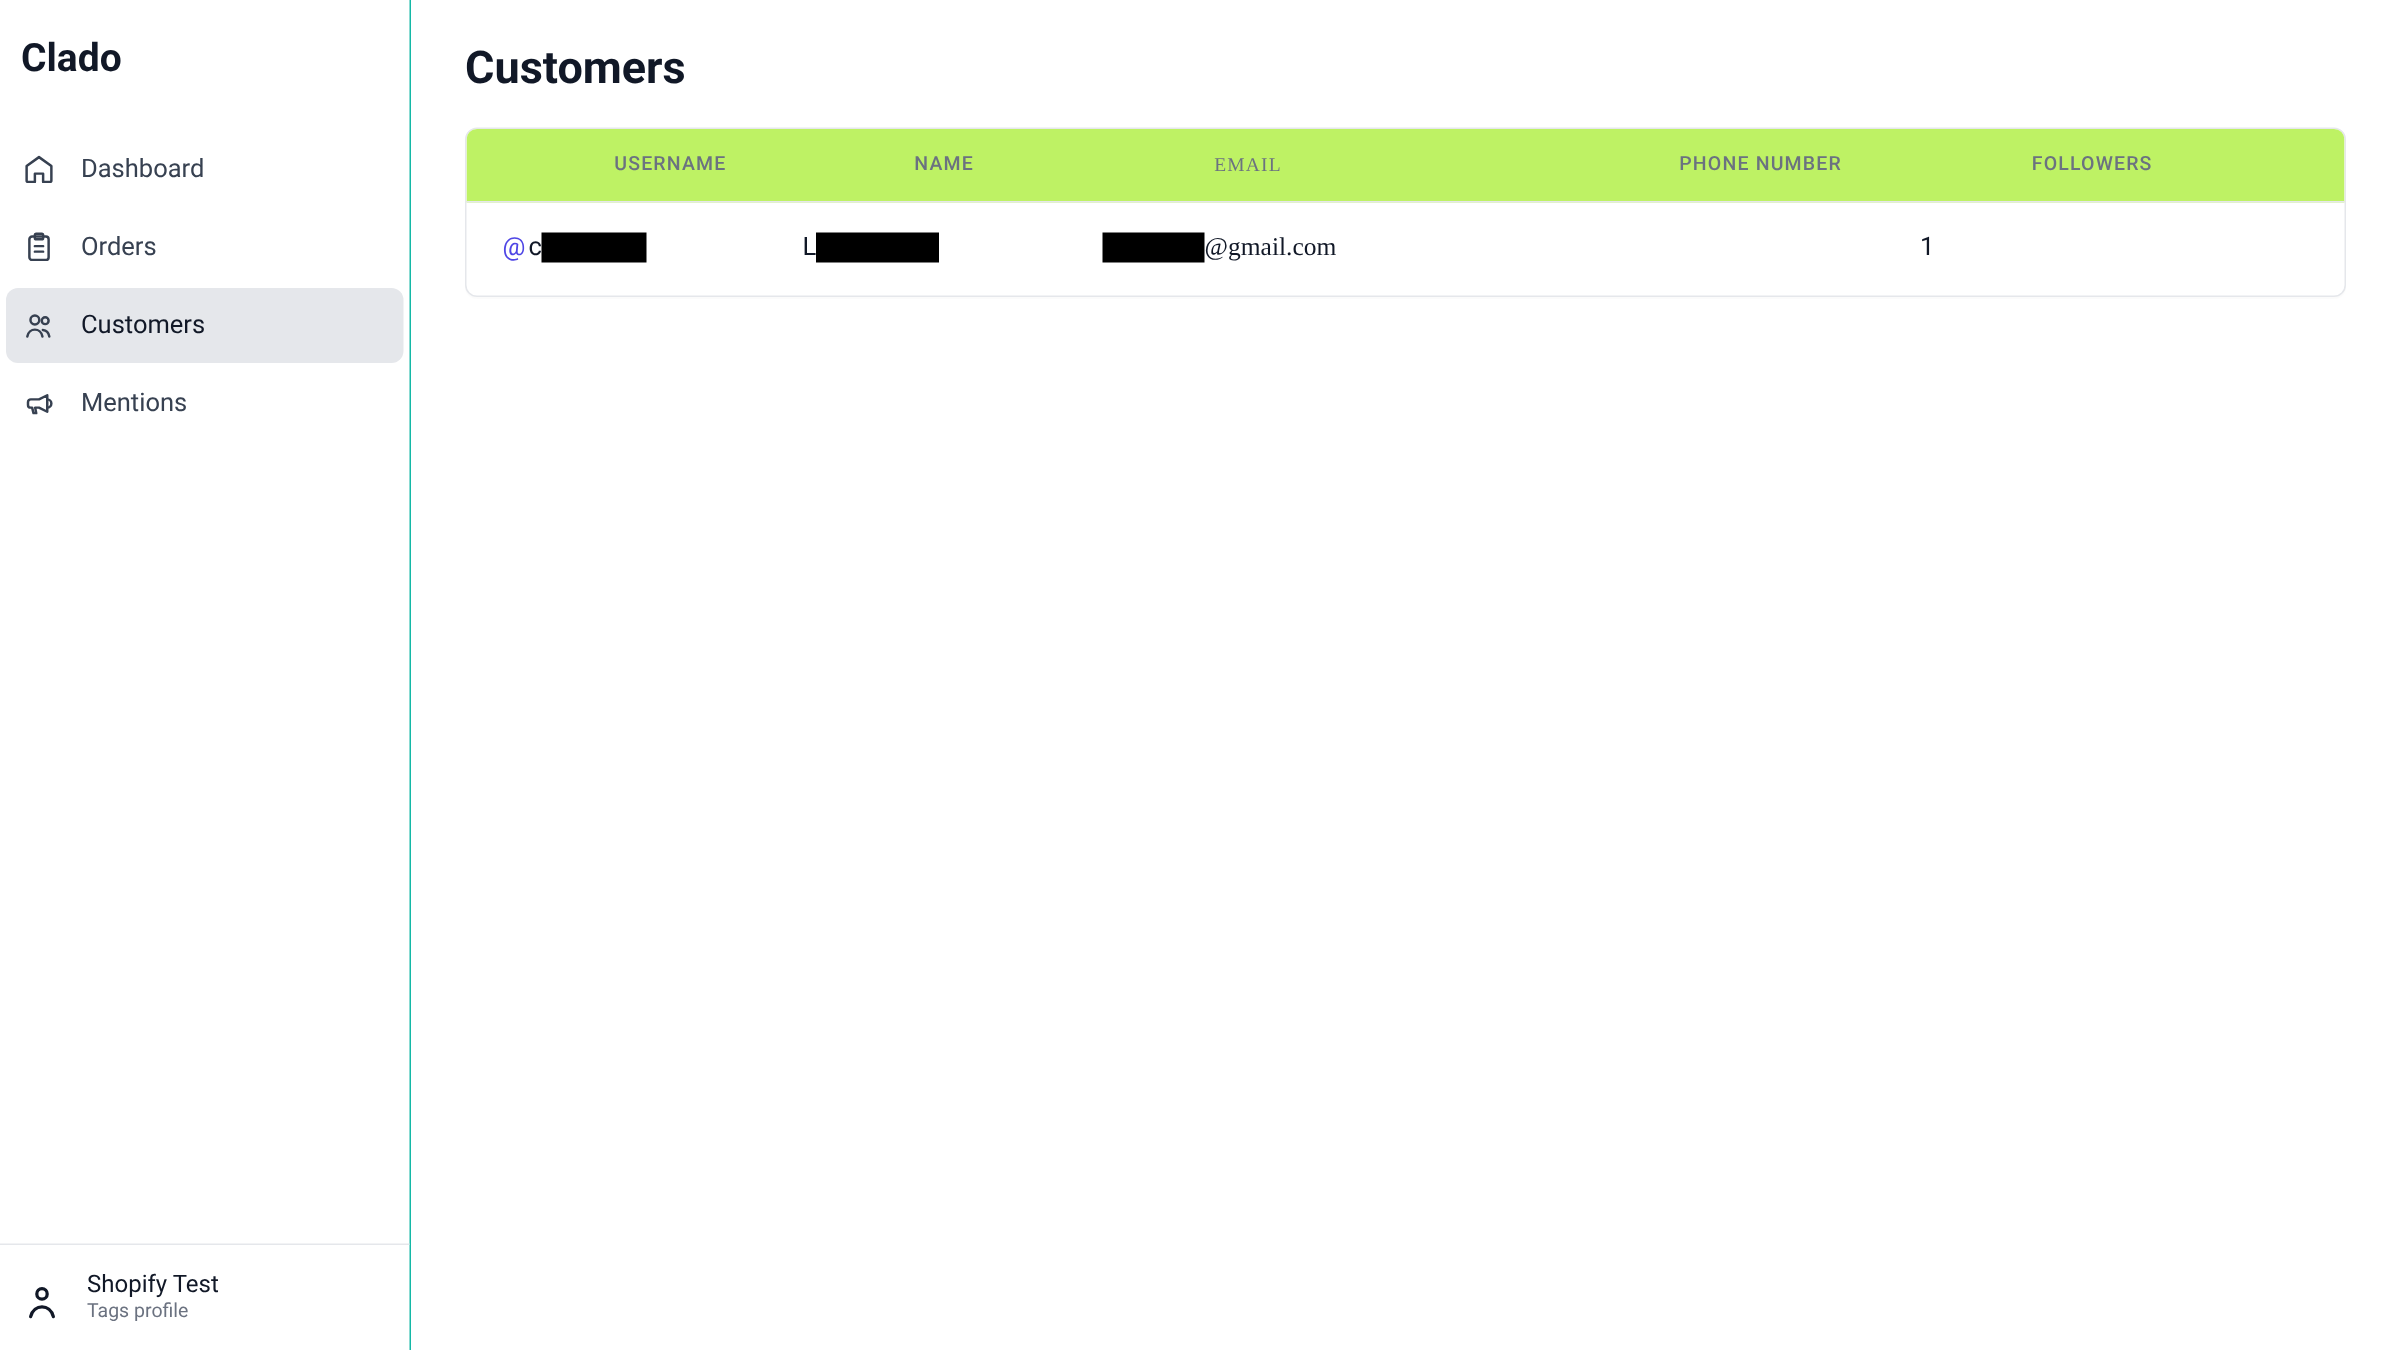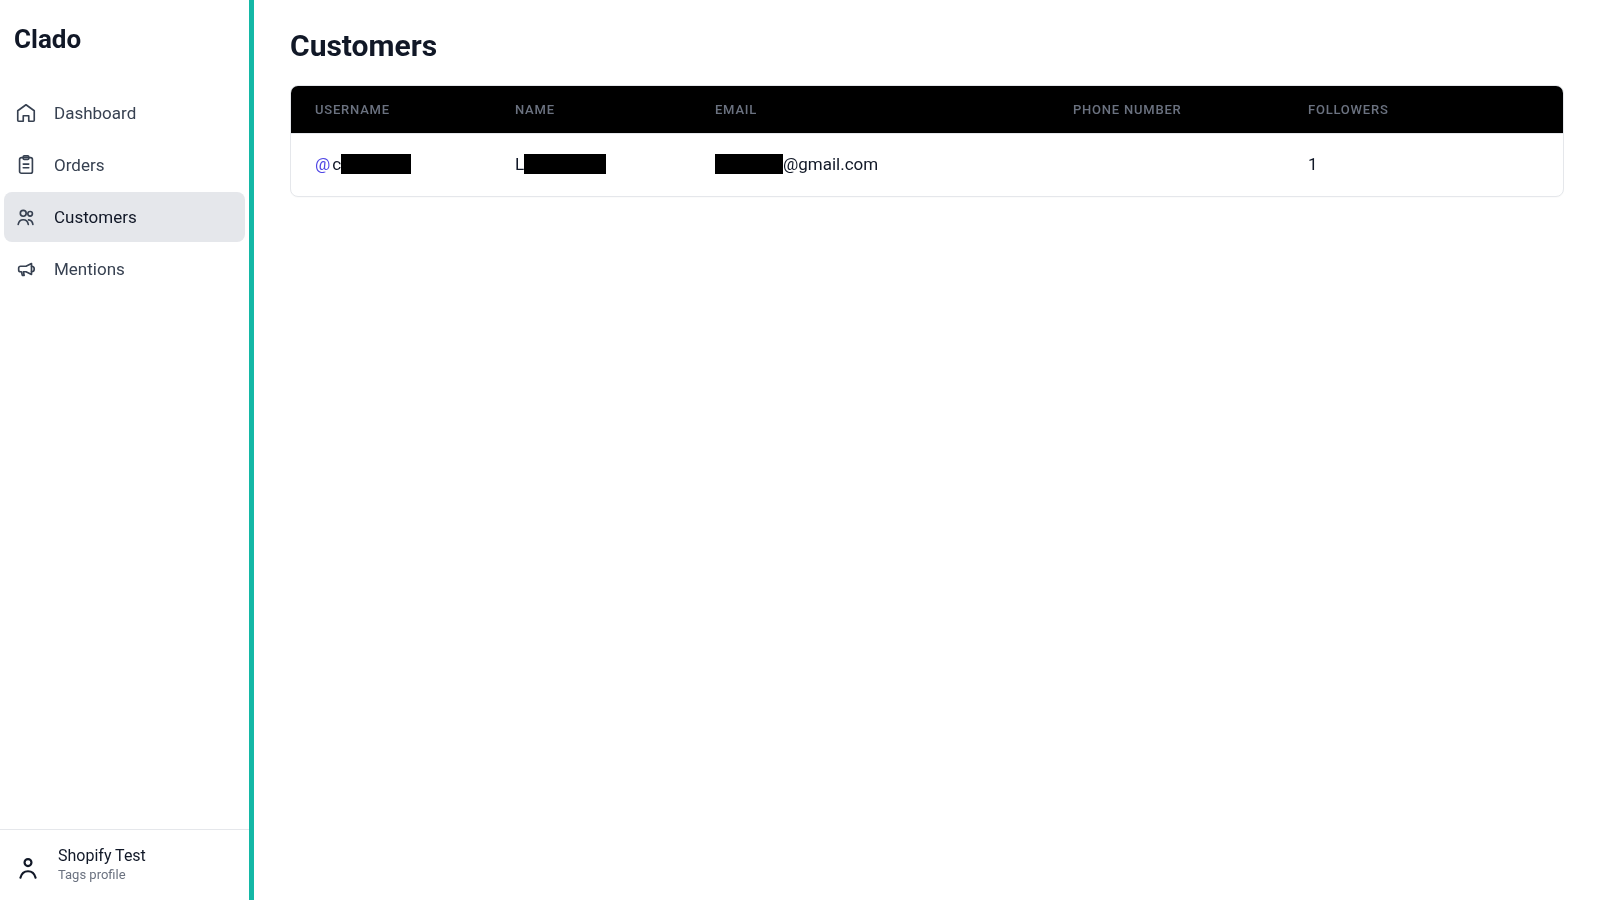--- a/index.html
+++ b/index.html
@@ -6,23 +6,23 @@
     body {
       font-family: -apple-system, BlinkMacSystemFont, "Segoe UI", Roboto, Helvetica, Arial, sans-serif;
       background: #ffffff;
       color: #1f2937;
       width: 1600px;
       height: 900px;
       overflow: hidden;
       display: flex;
     }
     .sidebar {
-      width: 254px;
+      width: 274px;
       height: 100%;
-      border-right: 5px solid #14b8a6;
+      border-right: 1px solid #14b8a6;
       display: flex;
       flex-direction: column;
       position: relative;
     }
     .brand {
       padding: 24px 14px 10px 14px;
       font-size: 26px;
       font-weight: 700;
       color: #111827;
     }
@@ -88,34 +88,35 @@
     }
     .table-card {
       border: 1px solid #e5e7eb;
       border-radius: 8px;
       overflow: hidden;
       box-shadow: 0 1px 1px rgba(0,0,0,0.02);
       background: #fff;
     }
     .thead {
       display: flex;
-      background: #000000;
+      background: #bef264;
       border-bottom: 1px solid #e5e7eb;
       padding: 16px 24px;
+      justify-content: center;
     }
     .th {
       font-size: 13px;
       letter-spacing: 0.06em;
       color: #6b7280;
       font-weight: 500;
     }
     .col-username { flex: 0 0 200px; }
     .col-name     { flex: 0 0 200px; }
-    .col-email    { flex: 0 0 310px; }
-    .col-phone    { flex: 0 0 235px; margin-left: 48px; }
+    .col-email    { flex: 0 0 310px; font-family: Liberation Serif, serif; }
+    .col-phone    { flex: 0 0 235px; }
     .col-followers{ flex: 0 0 110px; }
 
     .trow {
       display: flex;
       padding: 20px 24px 22px 24px;
       border-bottom: 1px solid #e5e7eb;
       align-items: center;
       font-size: 17px;
       color: #111827;
     }

